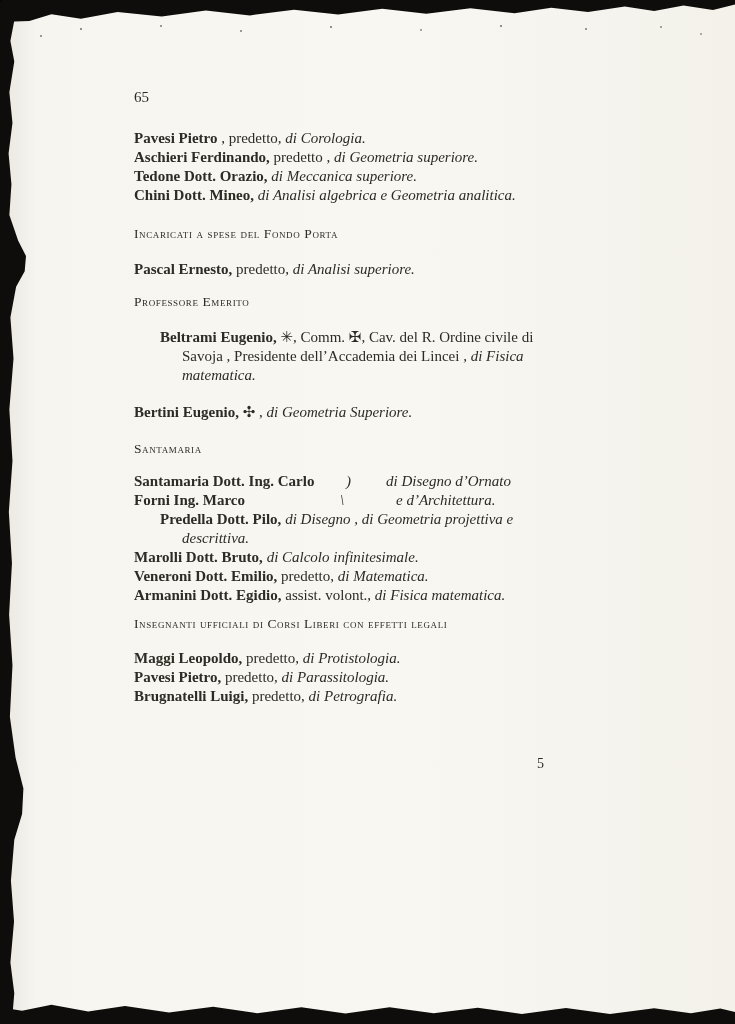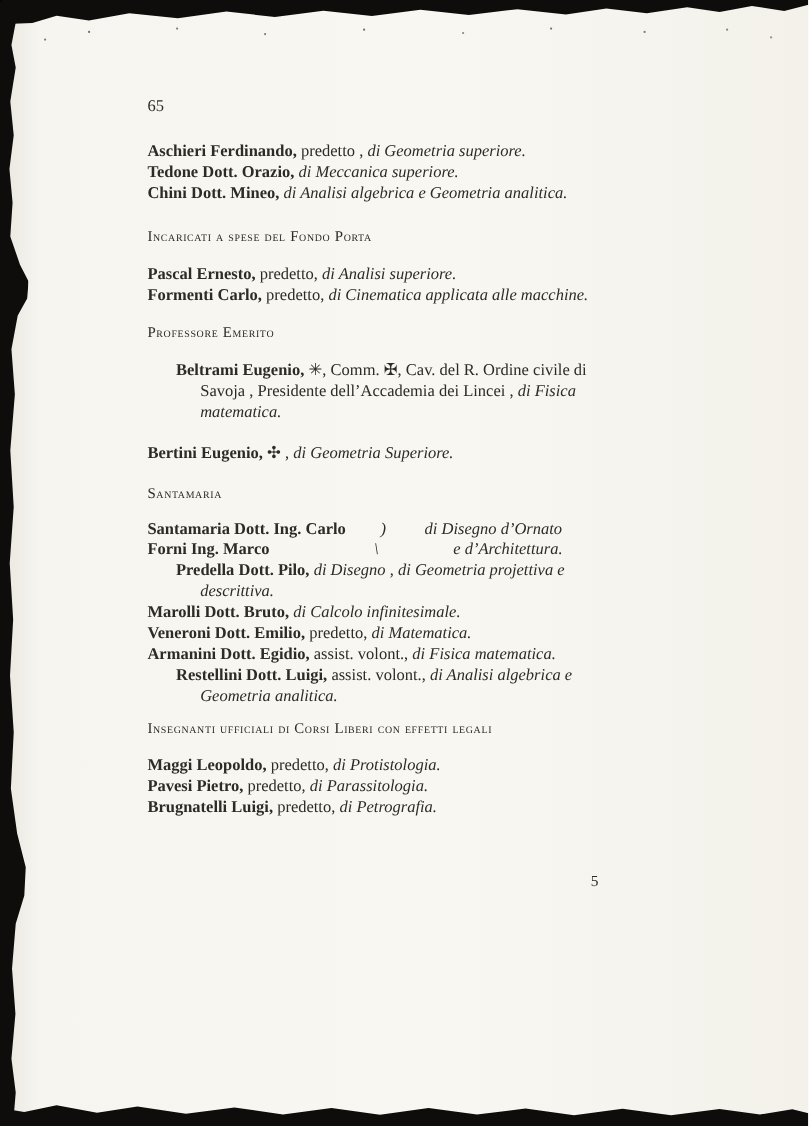--- a/index.html
+++ b/index.html
@@ -65,51 +65,50 @@
   <div class="art art-top"></div>
   <div class="art art-left"></div>
   <div class="art art-bottom"></div>
   <div class="speckles"></div>
 
   <div class="content">
 
     <div class="pagenum">65</div>
 
     <div class="mt22">
+      <p class="entry"><span class="b">Pavesi Pietro</span><span> , predetto, </span><span class="i">di Corologia.</span></p>
       <p class="entry"><span class="b">Aschieri Ferdinando,</span><span> predetto , </span><span class="i">di Geometria superiore.</span></p>
       <p class="entry"><span class="b">Tedone Dott. Orazio,</span><span> </span> <span class="i">di Meccanica superiore.</span></p>
       <p class="entry"><span class="b">Chini Dott. Mineo,</span><span> </span> <span class="i">di Analisi algebrica e Geometria analitica.</span></p>
     </div>
 
     <div class="heading mt20">Incaricati a spese del Fondo Porta</div>
 
     <div class="mt18">
       <p class="entry"><span class="b">Pascal Ernesto,</span><span> predetto, </span><span class="i">di Analisi superiore.</span></p>
-      <p class="entry"><span class="b">Formenti Carlo,</span><span> predetto, </span><span class="i">di Cinematica applicata alle macchine.</span></p>
     </div>
 
     <div class="heading mt14">Professore Emerito</div>
 
     <p class="entry wrap hang mt18"><span class="b">Beltrami Eugenio,</span>
       <span>✳</span><span>, Comm. </span><span>✠</span><span>, Cav. del R. Ordine civile di Savoja , Presidente dell’Accademia dei Lincei , </span><span class="i">di Fisica matematica.</span></p>
 
 
     <p class="entry mt18"><span class="b">Bertini Eugenio,</span>
       <span>✣</span><span> , </span><span class="i">di Geometria Superiore.</span></p>
 
     <div class="heading mt18">Santamaria</div>
 
     <div class="mt15">
       <p class="entry row"><span class="b">Santamaria Dott. Ing. Carlo</span><span class="brace" style="left:212px">)</span><span class="rightcol" style="left:252px">di Disegno d’Ornato</span></p>
-      <p class="entry row"><span class="b">Forni Ing. Marco</span><span class="brace" style="left:206px">\</span><span class="rightcol" style="left:278px">e d’Architettura.</span></p>
+      <p class="entry row"><span class="b">Forni Ing. Marco</span><span class="brace" style="left:206px">\</span><span class="rightcol" style="left:262px">e d’Architettura.</span></p>
       <p class="entry wrap hang"><span class="b">Predella Dott. Pilo,</span><span class="i"> di Disegno , di Geometria projettiva e descrittiva.</span></p>
       <p class="entry"><span class="b">Marolli Dott. Bruto,</span><span> </span> <span class="i">di Calcolo infinitesimale.</span></p>
       <p class="entry"><span class="b">Veneroni Dott. Emilio,</span><span> predetto, </span><span class="i">di Matematica.</span></p>
       <p class="entry"><span class="b">Armanini Dott. Egidio,</span><span> assist. volont., </span><span class="i">di Fisica matematica.</span></p>
-      <p class="entry wrap hang"><span class="b">Restellini Dott. Luigi,</span><span> assist. volont., </span><span class="i">di Analisi algebrica e Geometria analitica.</span></p>
     </div>
 
     <div class="heading mt10">Insegnanti ufficiali di Corsi Liberi con effetti legali</div>
 
     <div class="mt17">
       <p class="entry"><span class="b">Maggi Leopoldo,</span><span> predetto, </span><span class="i">di Protistologia.</span></p>
       <p class="entry"><span class="b">Pavesi Pietro,</span><span> predetto, </span><span class="i">di Parassitologia.</span></p>
       <p class="entry"><span class="b">Brugnatelli Luigi,</span><span> predetto, </span><span class="i">di Petrografia.</span></p>
     </div>
 

